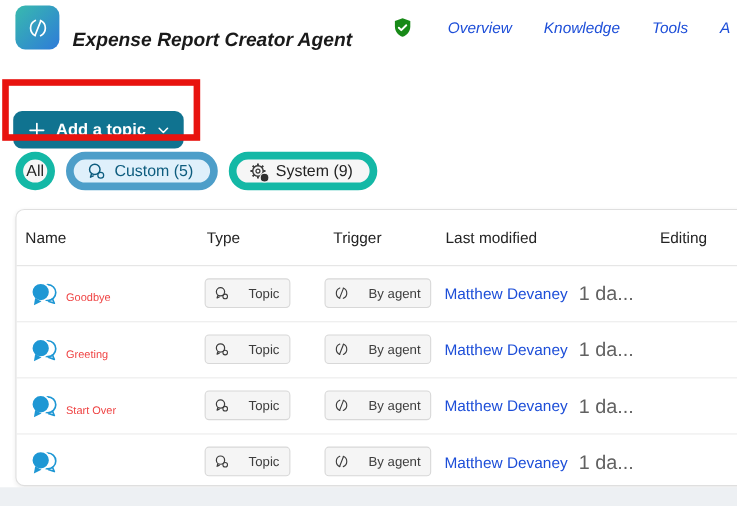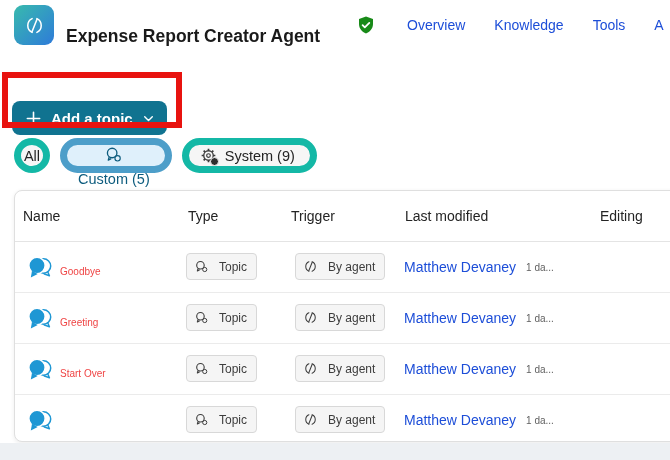--- a/index.html
+++ b/index.html
@@ -1,21 +1,21 @@
 <!DOCTYPE html>
 <html style="--accent-teal: #107390; --annotation-red: #E8130F; --selected-pill-bg: #DFF0FB; --selected-pill-border: #4D9EC9; --selected-pill-text: #0D5C7E; --row-icon-blue: #1E97D4; --verified-green: #188A18;"><head>
 <meta charset="utf-8">
 <style>
   html,body{margin:0;padding:0;background:#fff;}
   .page{
     position:relative;width:670px;height:460px;overflow:hidden;background:#fff;
     font-family:"Liberation Sans","DejaVu Sans",sans-serif;color:#242424;
   }
   
-  .app-header{position:absolute;left:0;top:0;width:598px;height:50px;display:flex;align-items:center;}
+  .app-header{position:absolute;left:0;top:0;width:598px;height:50px;display:flex;align-items:center;font-style:italic;}
   .agent-icon{
     position:absolute;left:14px;top:5px;width:40px;height:40px;border-radius:9px;
     background:linear-gradient(135deg,#38BAAE 0%,#2E7BD9 100%);
     display:flex;align-items:center;justify-content:center;
   }
   .page-title{position:absolute;left:66px;top:0;height:50px;display:flex;align-items:center;
     font-size:17.5px;font-weight:700;color:#1a1a1a;white-space:nowrap;}
   .shield{position:absolute;left:356px;top:15px;width:20px;height:20px;}
   .top-nav{position:absolute;left:407px;top:0;height:50px;display:flex;align-items:center;gap:29px;white-space:nowrap;}
   .top-nav a{font-size:14px;color:#1d4ed8;text-decoration:none;cursor:pointer;}
@@ -37,51 +37,50 @@
     box-sizing:border-box;height:35px;display:flex;align-items:center;gap:7px;
     border-radius:18px;border:7px solid #14b8a6;background:#f6f6f6;color:#242424;
     font-family:inherit;font-size:14.5px;cursor:pointer;padding:0 13px;
   }
   .pill-all{width:36px;justify-content:center;padding:0;border-radius:50%;}
   .pill-custom{
     background:var(--selected-pill-bg,#DFF0FB);
     border-color:var(--selected-pill-border,#4D9EC9);
     color:var(--selected-pill-text,#0D5C7E);
     padding:0 15px 0 11px;
-    flex-direction:column;
   }
   .pill-system{padding:0 15px 0 10px;}
   .gear-wrap{position:relative;width:19px;height:19px;}
   .gear-badge{position:absolute;right:-1px;bottom:-1px;width:9px;height:9px;border-radius:50%;
     background:#2e2e2e;border:1.5px solid #f4f4f4;box-sizing:border-box;}
   
   .table-card{
     position:absolute;left:14px;top:190px;width:680px;height:252px;box-sizing:border-box;
     background:#fff;border:1px solid #dfdfdf;border-radius:8px;
     box-shadow:0 1.5px 4px rgba(0,0,0,.07);
   }
   .thead{position:relative;height:50px;border-bottom:1px solid #e4e4e4;}
   .thead span{position:absolute;top:0;height:50px;display:flex;align-items:center;
     font-size:14px;font-weight:400;color:#242424;}
-  .col-name{left:8px;}  .col-type{left:173px;} .col-trigger{left:276px;}
+  .col-name{left:8px;}  .col-type{left:173px;} .col-trigger{left:288px;}
   .col-modified{left:390px;} .col-editing{left:585px;}
   .trow{position:relative;height:50px;cursor:pointer;}
   .trow + .trow{border-top:1px solid #ebebeb;}
   .row-bubble{position:absolute;left:12px;top:12px;width:26px;height:26px;}
   .rname{position:absolute;left:45px;top:4px;height:50px;display:flex;align-items:center;
     font-size:10px;color:#ef4444;}
   .chip{
-    position:absolute;top:11px;height:27px;box-sizing:border-box;display:flex;align-items:center;gap:10px;
+    position:absolute;top:11px;height:27px;box-sizing:border-box;display:flex;align-items:center;gap:17px;
     background:#f5f5f5;border:1px solid #d8d8d8;border-radius:4px;padding:0 9px 0 7px;
     font-size:12px;color:#3d3d3d;
   }
   .chip-type{left:171px;} .chip-trigger{left:280px;}
   .modified{position:absolute;left:389px;top:0;height:50px;display:flex;align-items:center;gap:10px;white-space:nowrap;}
   .mby{font-size:14px;color:#1d4ed8;}
-  .mat{font-size:10px;color:#616161;}
+  .mat{font-size:18px;color:#616161;}
   
   .bottom-strip{position:absolute;left:0;top:443px;width:670px;height:17px;background:#EDF0F3;}
   svg{display:block;}
 </style>
 </head>
 <body>
 
 <div class="page">
 
   <div class="app-header">

